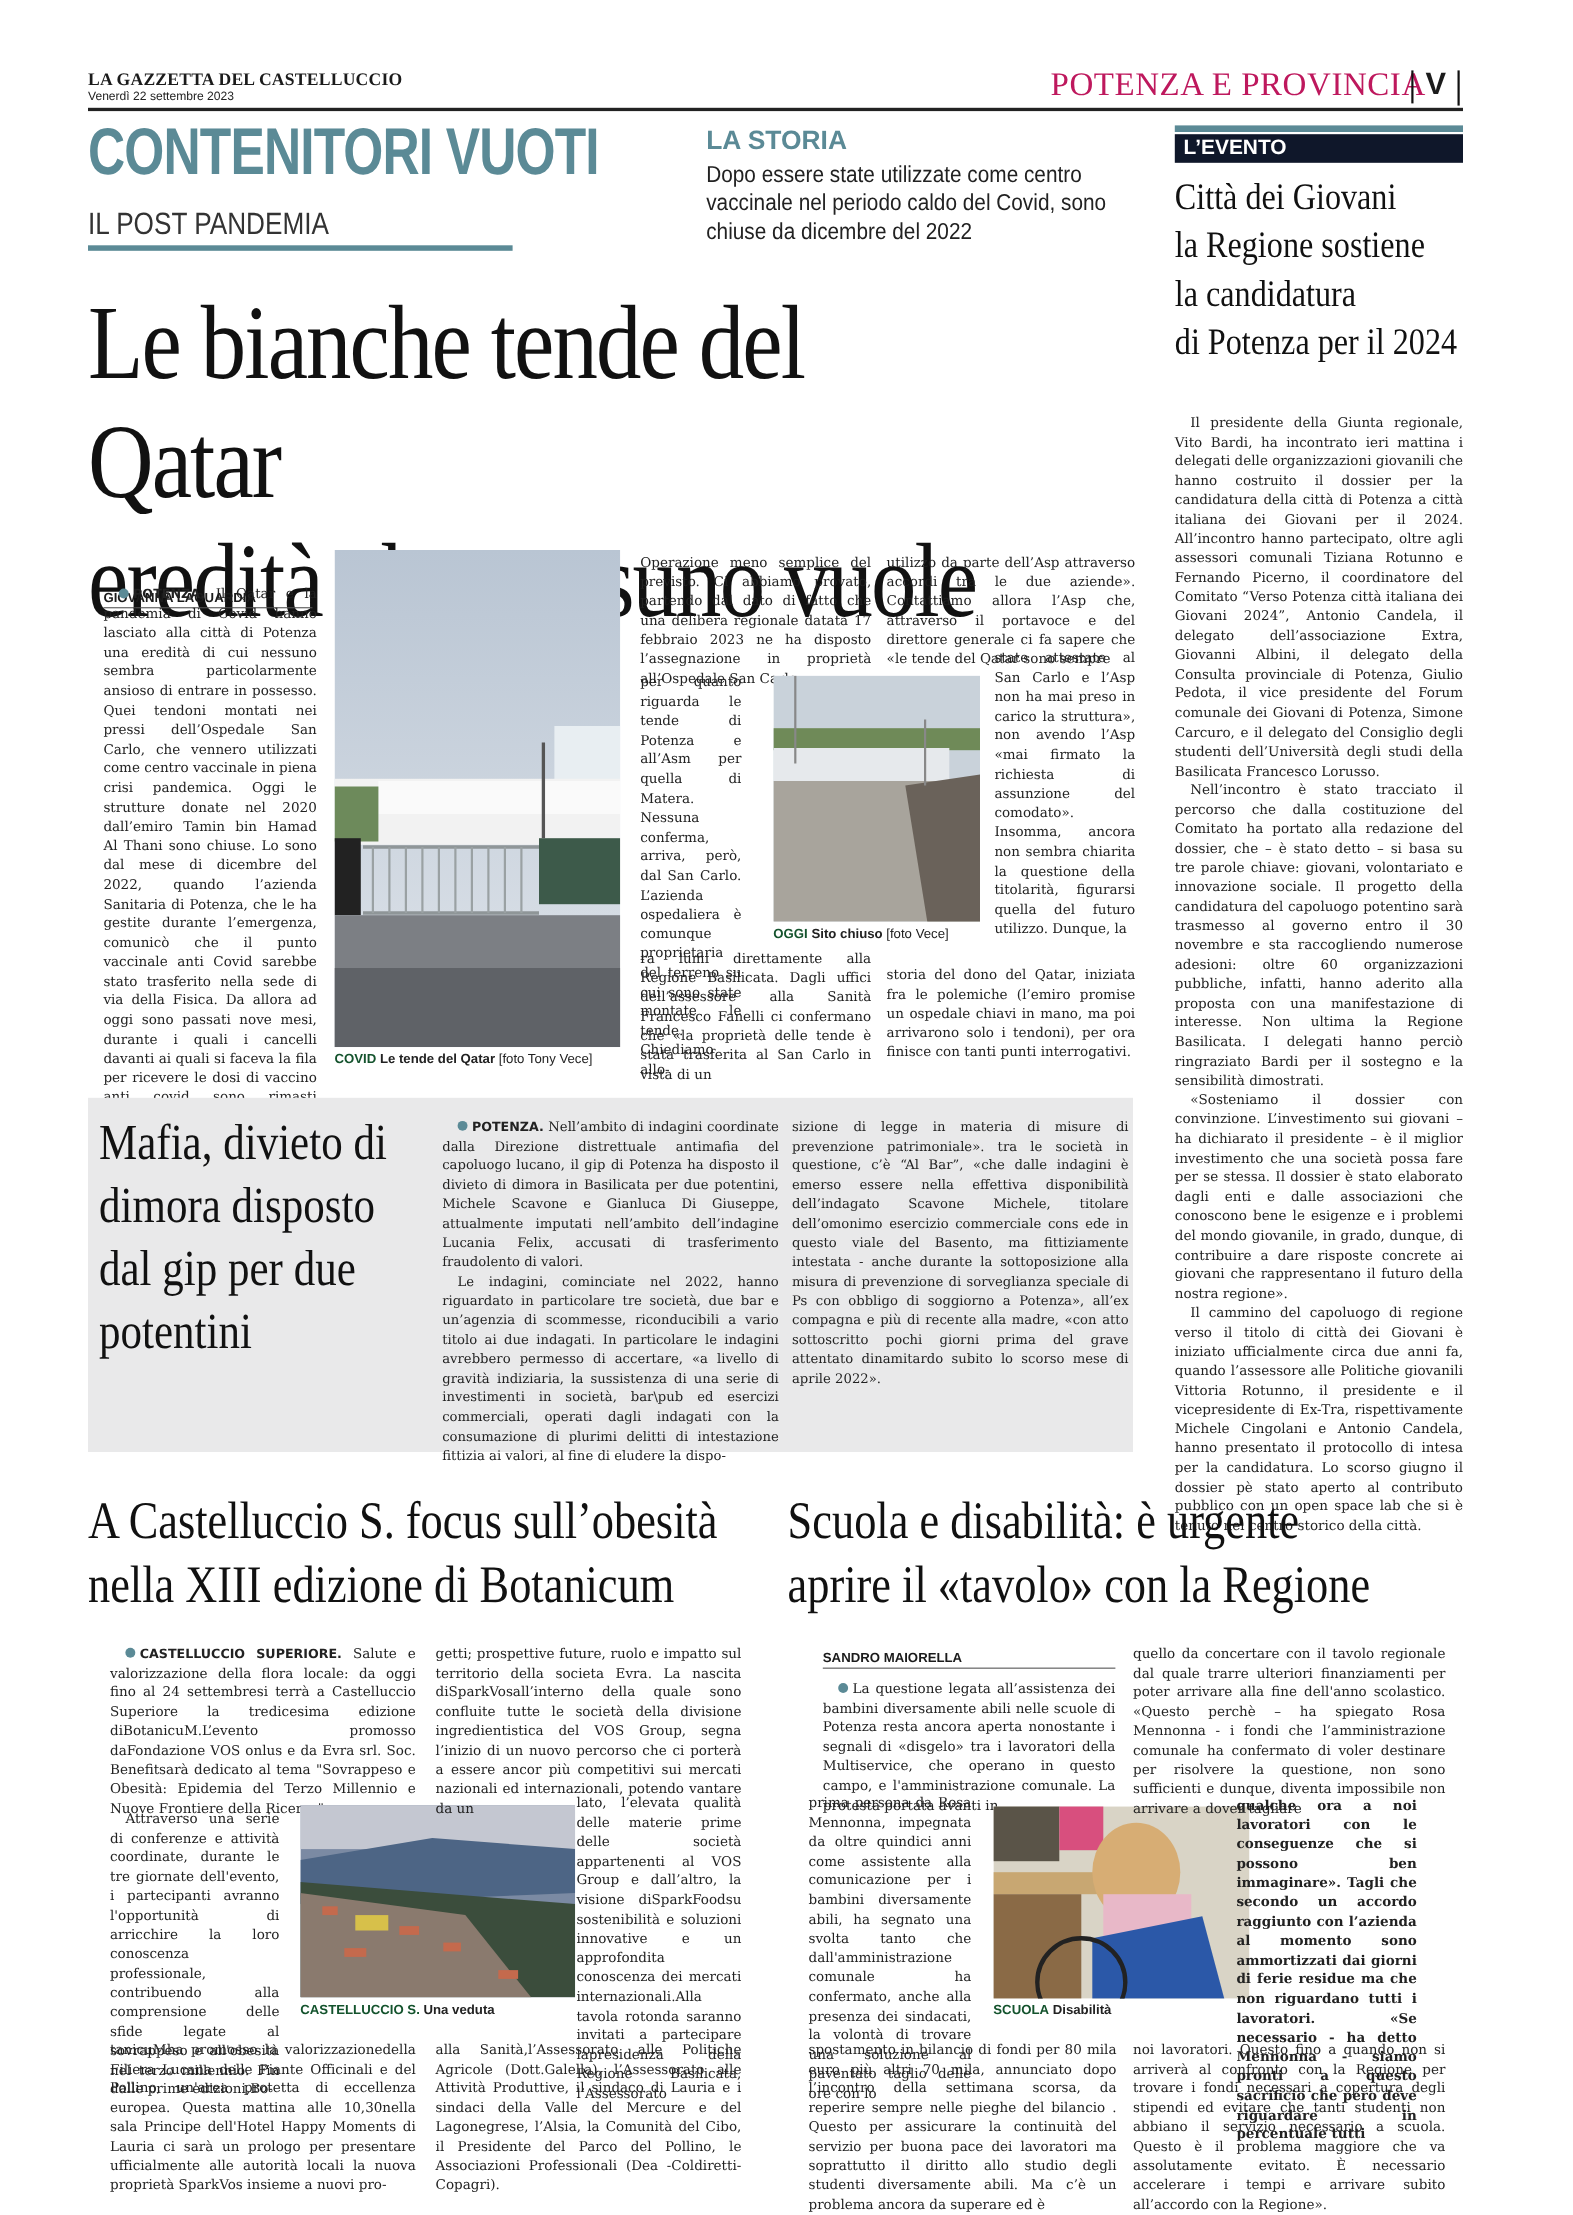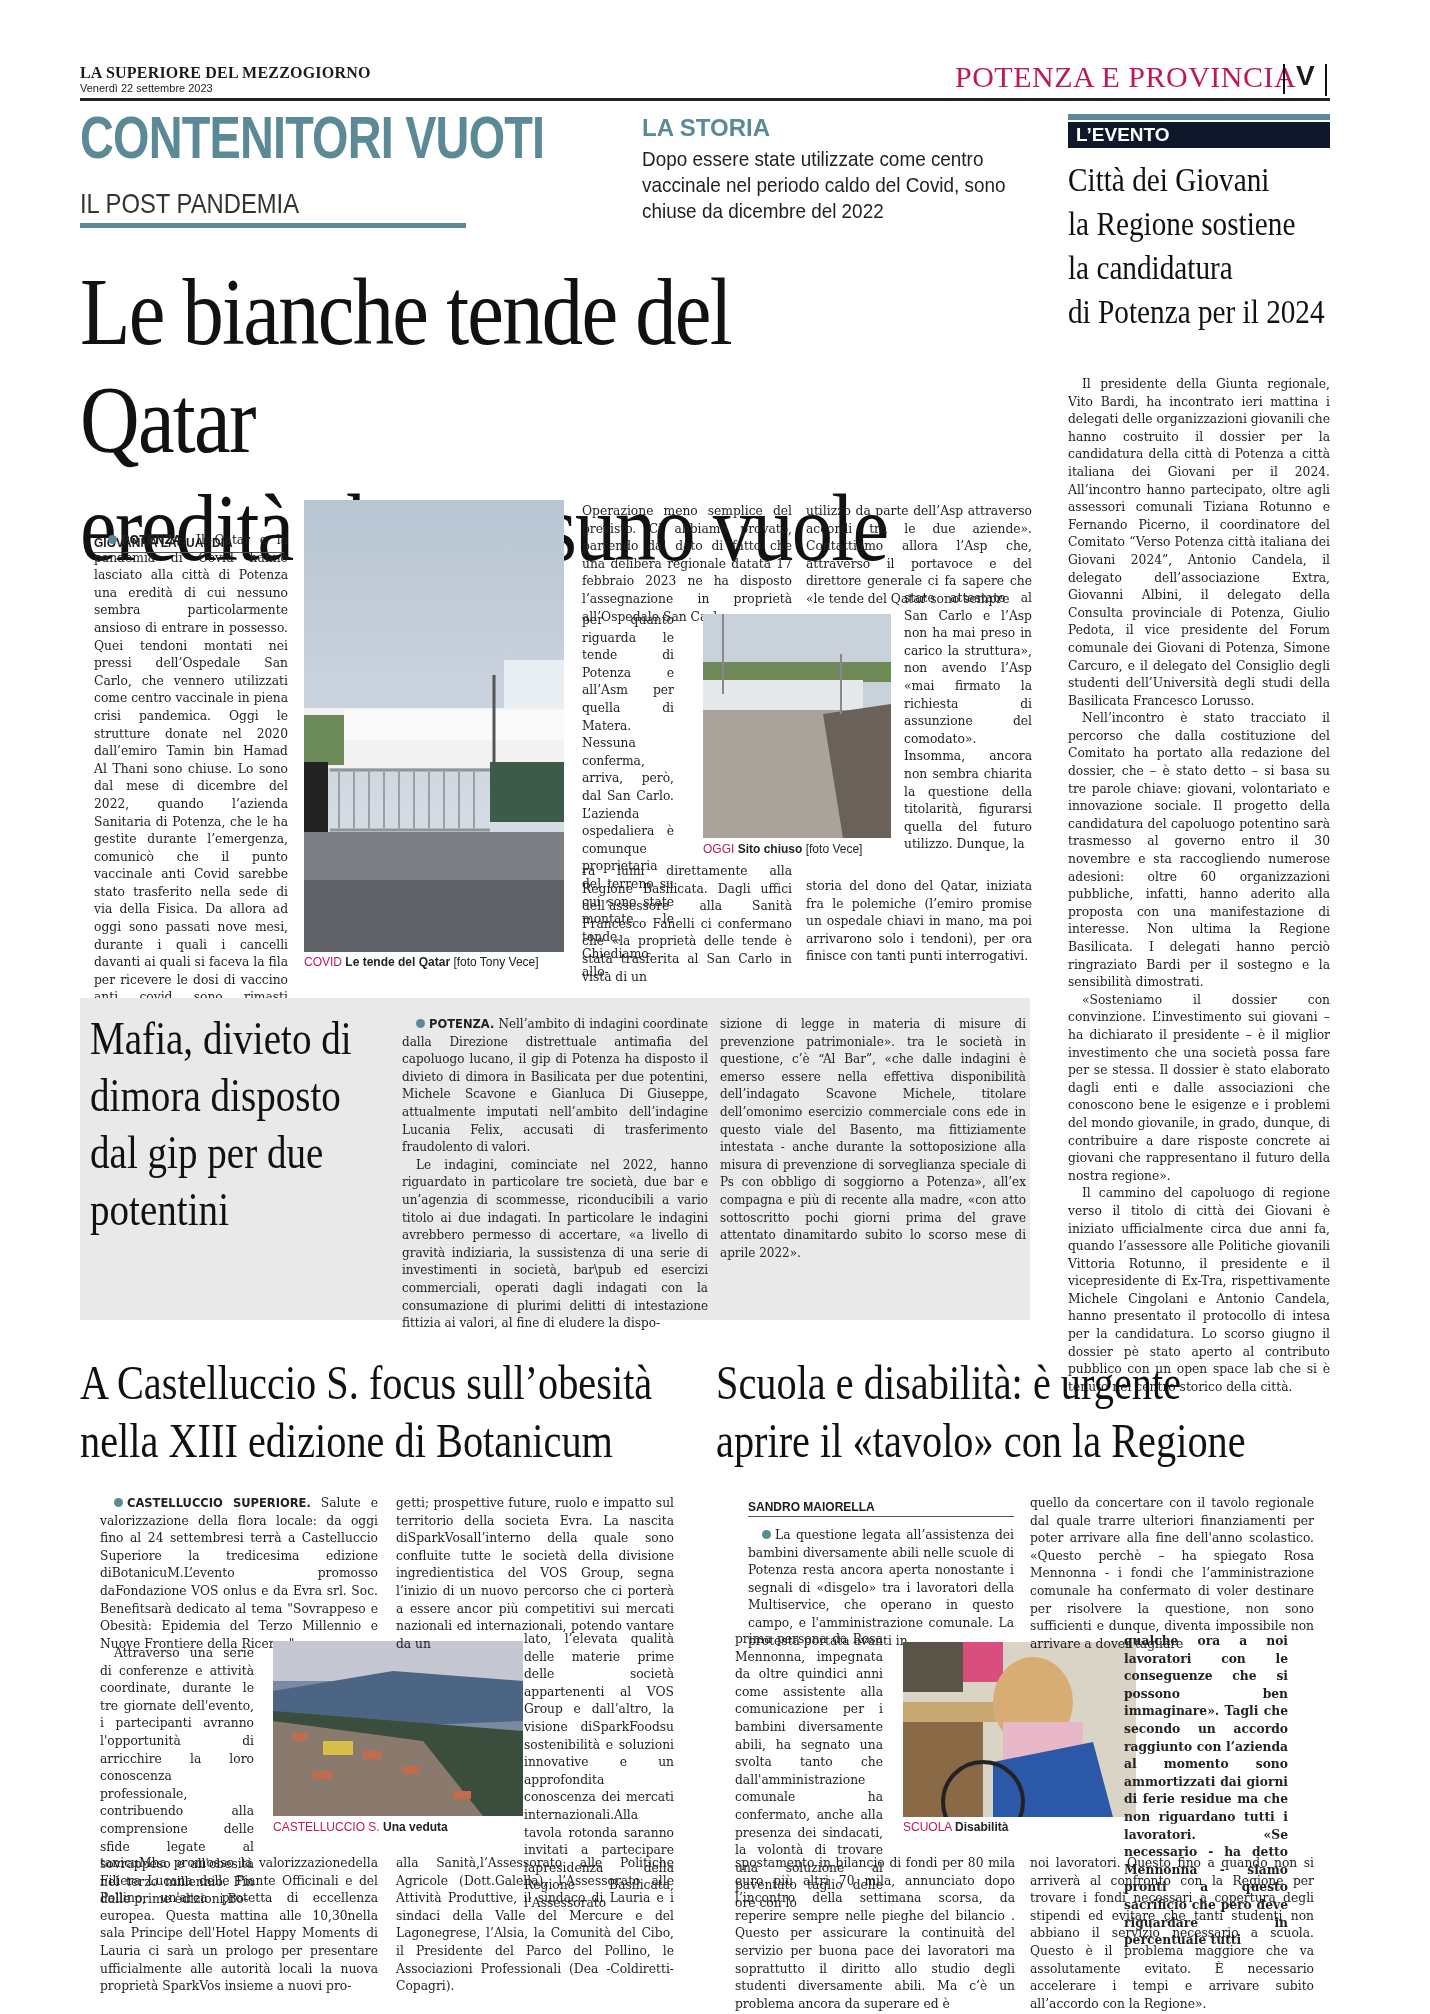--- a/index.html
+++ b/index.html
@@ -21,30 +21,30 @@
   .eventbar{left:1068px;top:114px;width:262px;height:6px;background:#5b8a96;}
   .eventlabel{left:1068px;top:122px;width:262px;height:26px;background:#0f172a;color:#fff;font-family:"Liberation Sans",sans-serif;font-weight:bold;font-size:19px;line-height:26px;padding-left:8px;box-sizing:border-box;}
   .eventtitle{left:1068px;top:158px;width:300px;font-family:"Liberation Serif",serif;font-size:34px;line-height:44px;color:#111;transform:scaleX(0.86);transform-origin:left top;}
   .byline{font-family:"Liberation Sans",sans-serif;font-weight:bold;font-size:12px;border-bottom:1px solid #555;padding-bottom:2px;}
   .body{font-family:"DejaVu Serif",serif;font-size:12.3px;line-height:17.6px;text-align:justify;color:#222;hyphens:auto;}
   .body p{margin:0;text-indent:14px;}
   .dot{display:inline-block;width:9px;height:9px;border-radius:50%;background:#5b8a96;margin-right:4px;vertical-align:0;}
   .place{font-family:"DejaVu Sans",sans-serif;font-weight:bold;font-size:11.5px;}
   .photo{overflow:hidden;}
   .caption{font-family:"Liberation Sans",sans-serif;font-size:12px;color:#222;}
-  .caption .cl{color:#be185d;font-weight:normal;}
+  .caption .cl{color:#14532d;font-weight:bold;}
   .caption .ct{font-weight:bold;}
   .greybox{left:80px;top:998px;width:950px;height:322px;background:#e9e9ea;}
   .mafiatitle{left:90px;top:1010px;width:320px;font-family:"Liberation Serif",serif;font-size:46px;line-height:57px;color:#111;transform:scaleX(0.85);transform-origin:left top;}
   .h2{font-family:"Liberation Serif",serif;font-size:48px;line-height:58px;color:#111;transform:scaleX(0.84);transform-origin:left top;white-space:nowrap;}
 </style>
 </head>
 <body>
 
-<div class="abs masthead">LA SUPERIORE DEL MEZZOGIORNO</div>
+<div class="abs masthead">LA GAZZETTA DEL CASTELLUCCIO</div>
 <div class="abs date">Venerdì 22 settembre 2023</div>
 <div class="abs section">POTENZA E PROVINCIA</div>
 <div class="abs pagesep"></div>
 <div class="abs pageno">V</div>
 <div class="abs pageright"></div>
 <div class="abs topline"></div>
 
 <div class="abs kicker">CONTENITORI VUOTI</div>
 <div class="abs subkicker">IL POST PANDEMIA</div>
 <div class="abs kickerline"></div>

